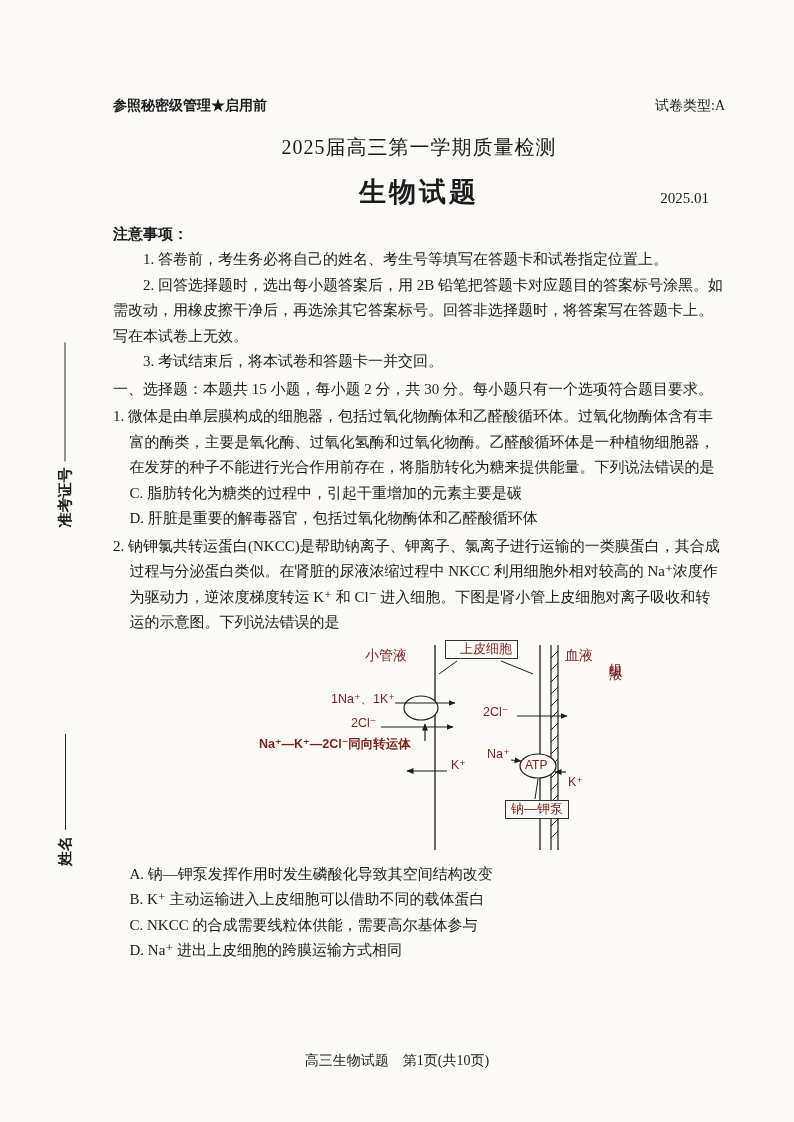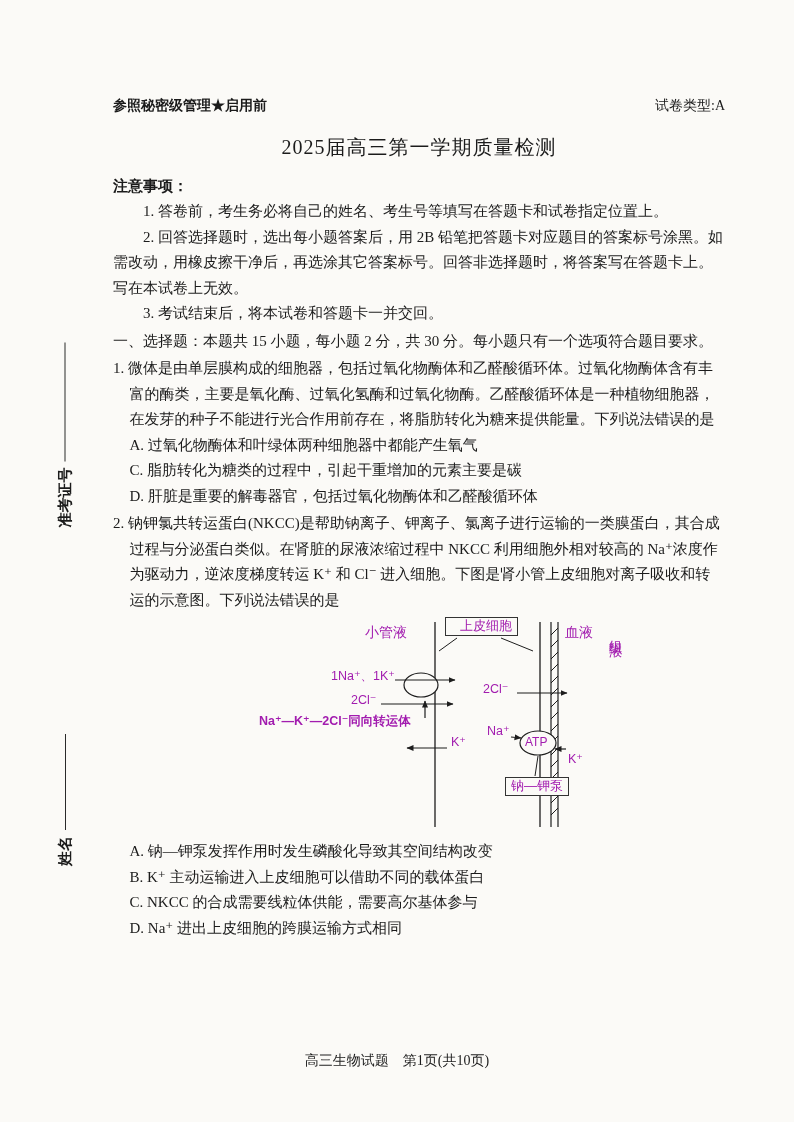--- a/index.html
+++ b/index.html
@@ -21,21 +21,21 @@
   .notice-item { text-indent:2em; }
   .section-heading { font-weight:normal; margin-top:2px; }
 
   .question { margin-top:2px; }
   .stem { padding-left:1.1em; text-indent:-1.1em; }
   .options p { margin-left:1.1em; }
 
   .diagram { position:relative; width:400px; height:218px; margin:4px 0 4px 142px;
              font-family:"Liberation Sans","DejaVu Sans",sans-serif; }
   .diagram svg { position:absolute; left:0; top:0; }
-  .dlabel { position:absolute; font-size:13px; white-space:nowrap; line-height:1.15; color:#a21caf; }
+  .dlabel { position:absolute; font-size:13px; white-space:nowrap; line-height:1.15; color:#7f1d1d; }
   .small { font-size:12.5px; }
   .boxed { border:1px solid #333; padding:1px 5px; background:#fbfaf7; }
   .vertical { writing-mode:vertical-rl; letter-spacing:2px; }
   .atp-text { font-weight:normal; font-size:12px; }
 
   .margin-field { position:absolute; display:flex; align-items:center; gap:6px;
                   font-size:15px; font-weight:bold; transform:rotate(-90deg); height:22px; }
   .margin-field .fill-line { flex:1; border-bottom:1.5px solid #2a2a2a; height:0; }
   .field-exam-no { width:185px; left:-28px; top:424px; }
   .field-name { width:132px; left:-1px; top:789px; }
@@ -58,32 +58,35 @@
 
   <div class="content">
 
     <div class="header-row">
       <span class="h-left">参照秘密级管理★启用前</span>
       <span>试卷类型:A</span>
     </div>
 
     <div class="exam-title">2025届高三第一学期质量检测</div>
 
+    <div class="subject-row">
+      <div class="subject-title">生物试题</div>
+      <span class="date">2025.01</span>
+    </div>
 
     <p class="notice-title">注意事项：</p>
     <p class="notice-item">1. 答卷前，考生务必将自己的姓名、考生号等填写在答题卡和试卷指定位置上。</p>
     <p class="notice-item">2. 回答选择题时，选出每小题答案后，用 2B 铅笔把答题卡对应题目的答案标号涂黑。如需改动，用橡皮擦干净后，再选涂其它答案标号。回答非选择题时，将答案写在答题卡上。写在本试卷上无效。</p>
     <p class="notice-item">3. 考试结束后，将本试卷和答题卡一并交回。</p>
 
     <p class="section-heading">一、选择题：本题共 15 小题，每小题 2 分，共 30 分。每小题只有一个选项符合题目要求。</p>
 
     <div class="question">
       <p class="stem"><span>1.</span> <span>微体是由单层膜构成的细胞器，包括过氧化物酶体和乙醛酸循环体。过氧化物酶体含有丰富的酶类，主要是氧化酶、过氧化氢酶和过氧化物酶。乙醛酸循环体是一种植物细胞器，在发芽的种子不能进行光合作用前存在，将脂肪转化为糖来提供能量。下列说法错误的是</span></p>
       <div class="options">
-        <p>A. 过氧化物酶体和叶绿体两种细胞器中都能产生氧气</p>
         <p>C. 脂肪转化为糖类的过程中，引起干重增加的元素主要是碳</p>
         <p>D. 肝脏是重要的解毒器官，包括过氧化物酶体和乙醛酸循环体</p>
       </div>
     </div>
 
     <div class="question">
       <p class="stem"><span>2.</span> <span>钠钾氯共转运蛋白(NKCC)是帮助钠离子、钾离子、氯离子进行运输的一类膜蛋白，其合成过程与分泌蛋白类似。在肾脏的尿液浓缩过程中 NKCC 利用细胞外相对较高的 Na⁺浓度作为驱动力，逆浓度梯度转运 K⁺ 和 Cl⁻ 进入细胞。下图是肾小管上皮细胞对离子吸收和转运的示意图。下列说法错误的是</span></p>
 
       <div class="diagram">
         <svg width="400" height="218" viewBox="0 0 400 218">

